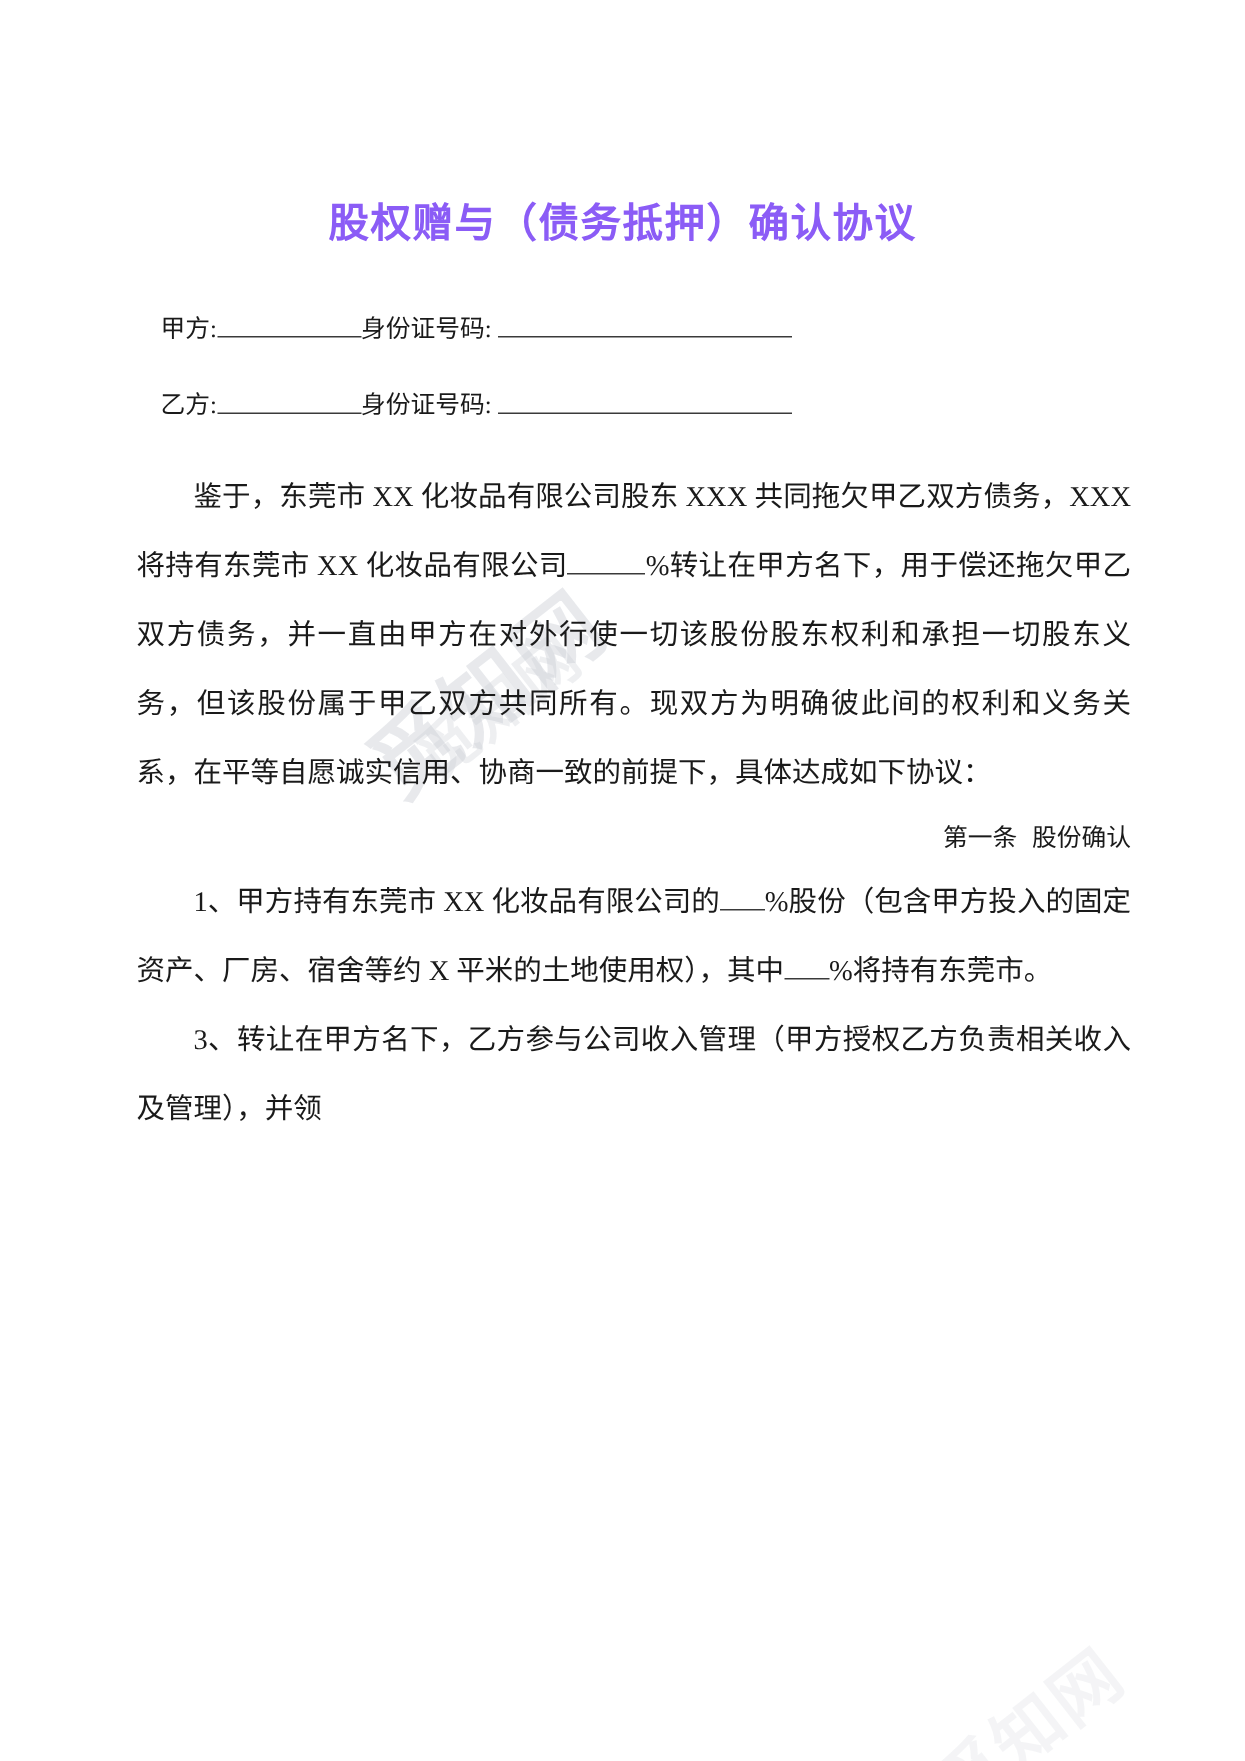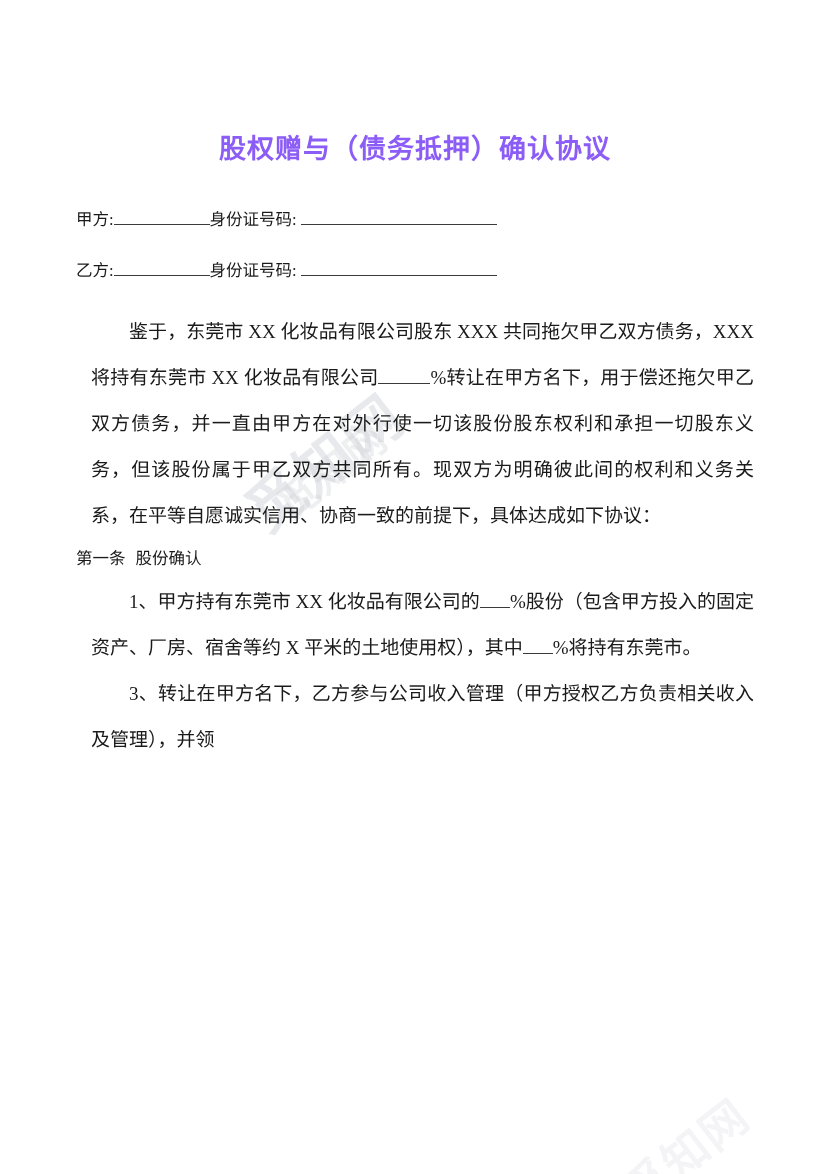--- a/index.html
+++ b/index.html
@@ -73,20 +73,21 @@
     font-size: 27px;
     font-weight: 700;
     text-align: center;
     letter-spacing: 1px;
     line-height: 1.35;
     color: #8b5cf6;
   }
 
   .parties {
     margin-top: 40px;
+    margin-left: 31px;
   }
   .party-line {
     font-size: 16.5px;
     line-height: 1;
     margin-bottom: 30px;
     white-space: nowrap;
   }
   .blank {
     display: inline-block;
     border-bottom: 1.2px solid #3a3a3a;
@@ -106,20 +107,21 @@
     text-justify: inter-ideograph;
     text-indent: 2em;
   }
 
   h2.clause {
     font-size: 16.5px;
     font-weight: 400;
     line-height: 2.42;
     margin: 0;
     text-indent: 0;
+    text-align: right;
   }
   .clause-spacer { display: inline-block; width: 0.6em; }
 
   .u {
     border-bottom: 1.2px solid #3a3a3a;
     padding-bottom: 1px;
   }
 </style>
 </head>
 <body>

